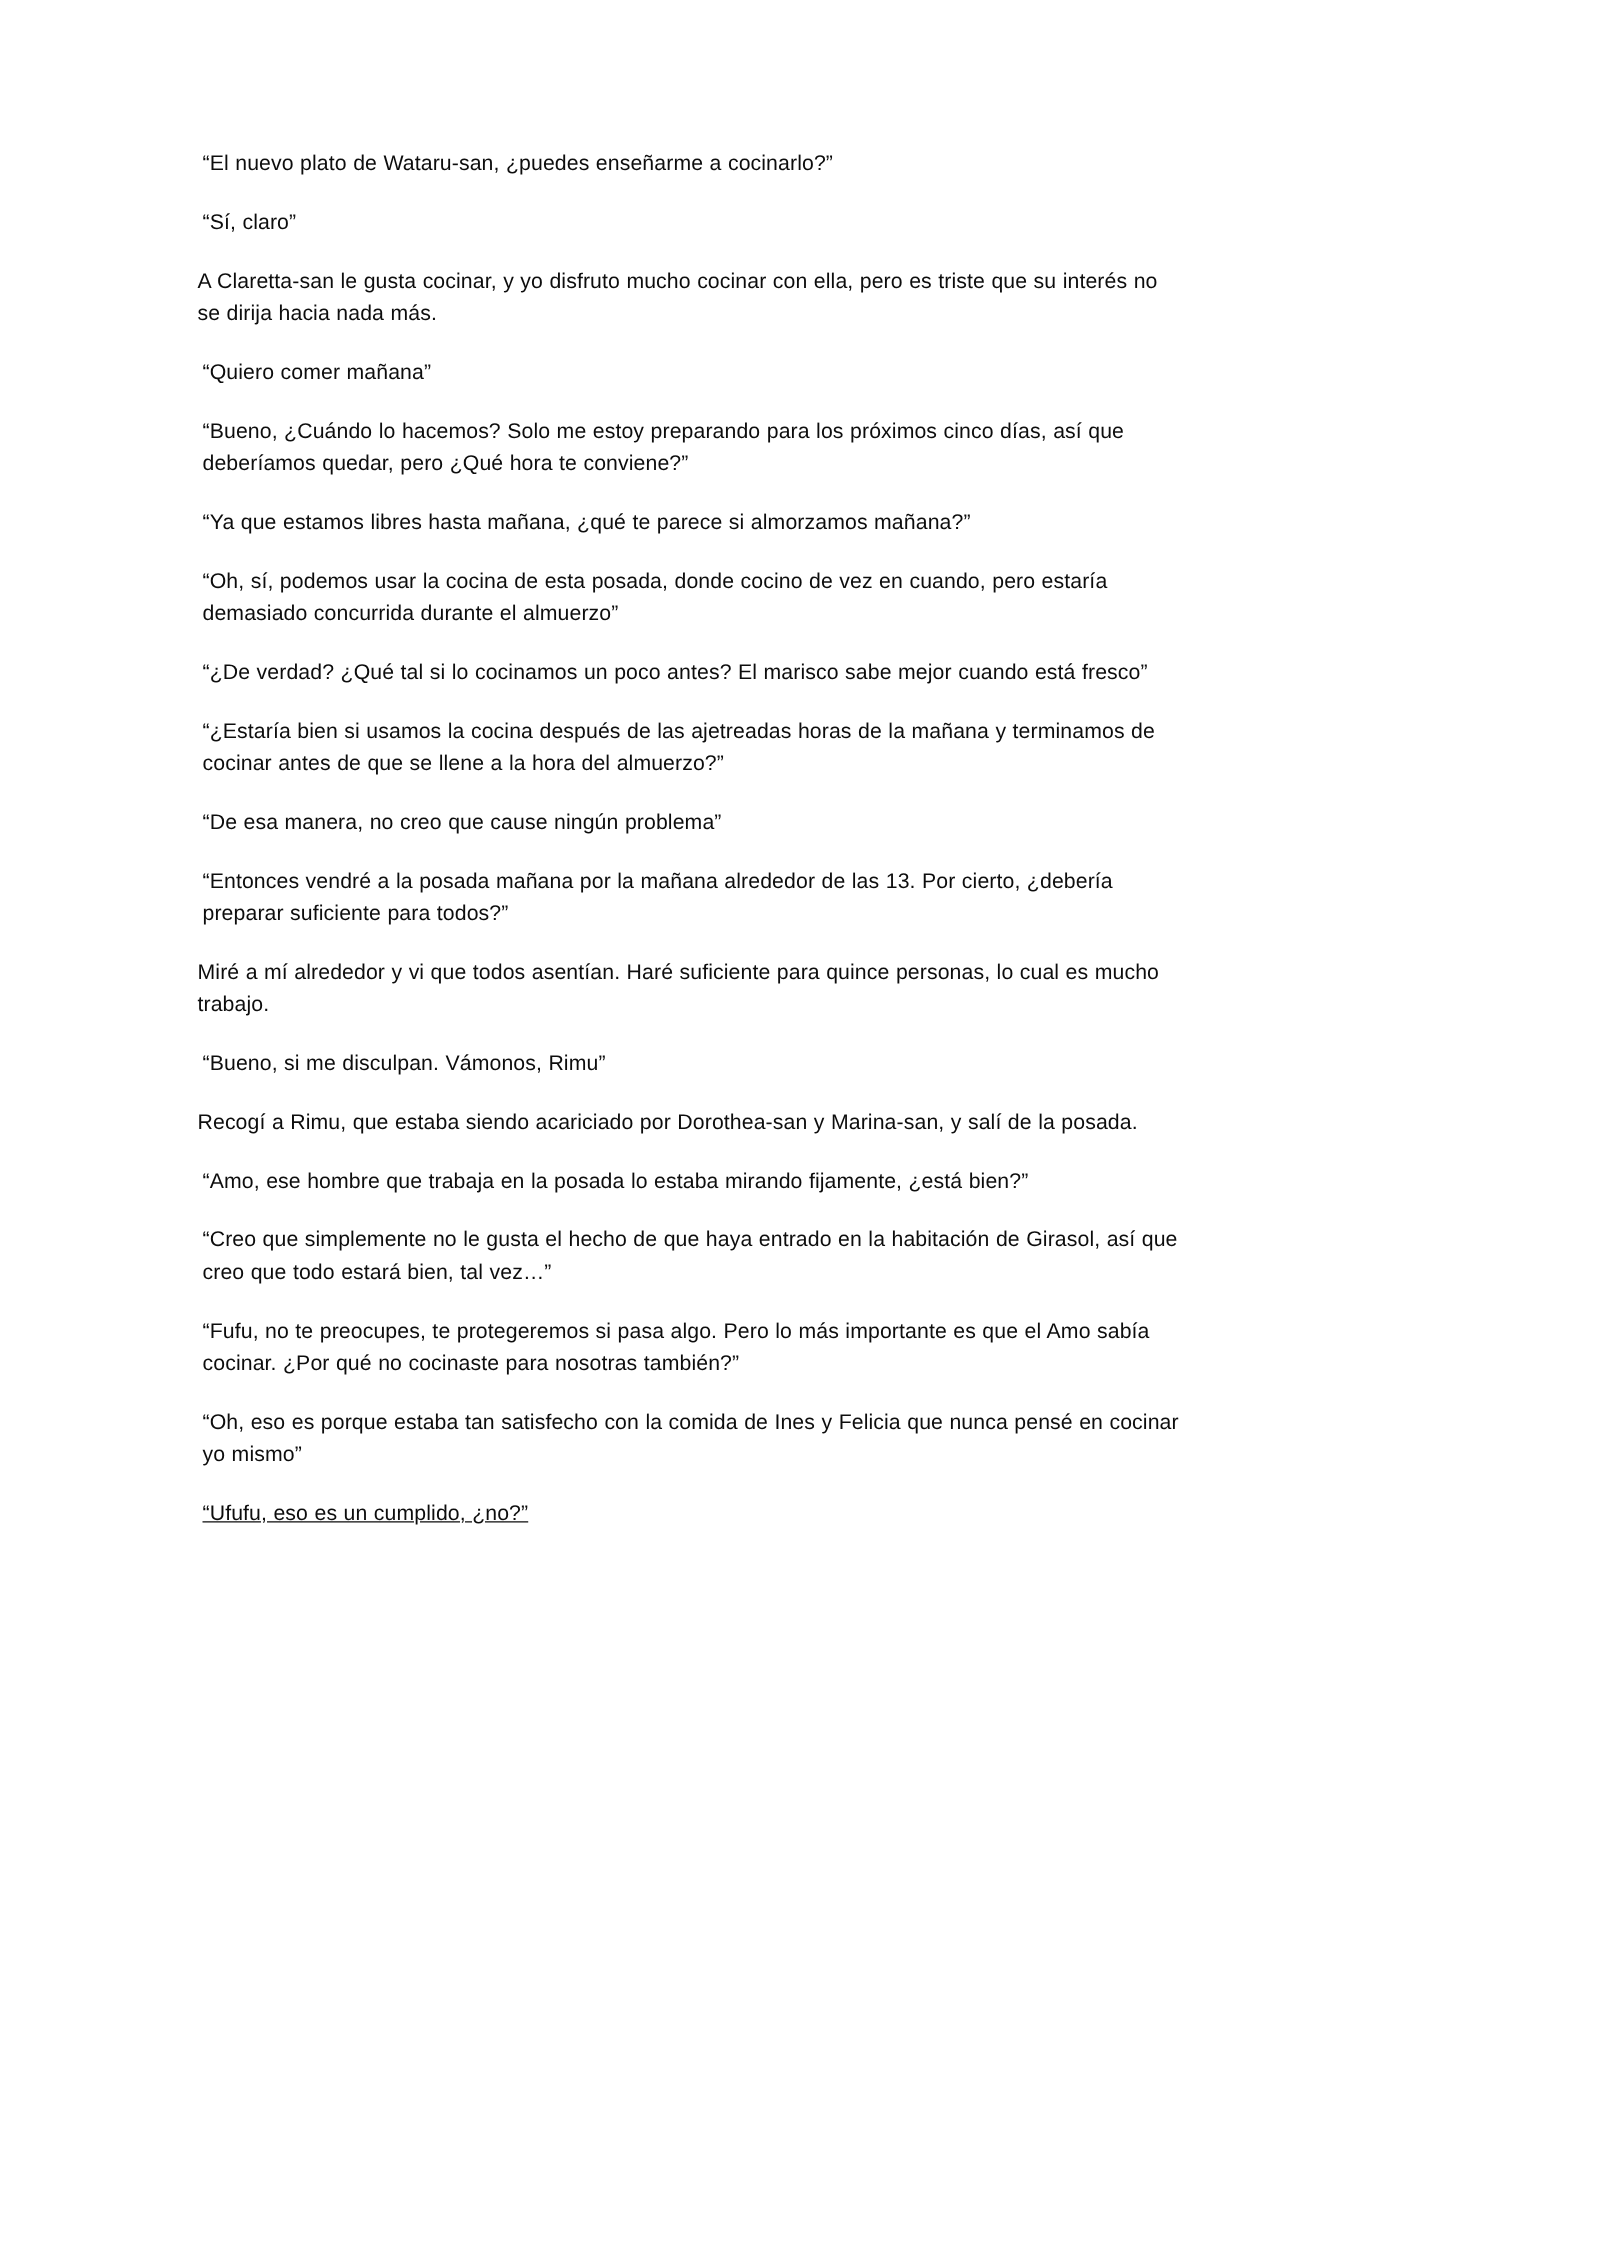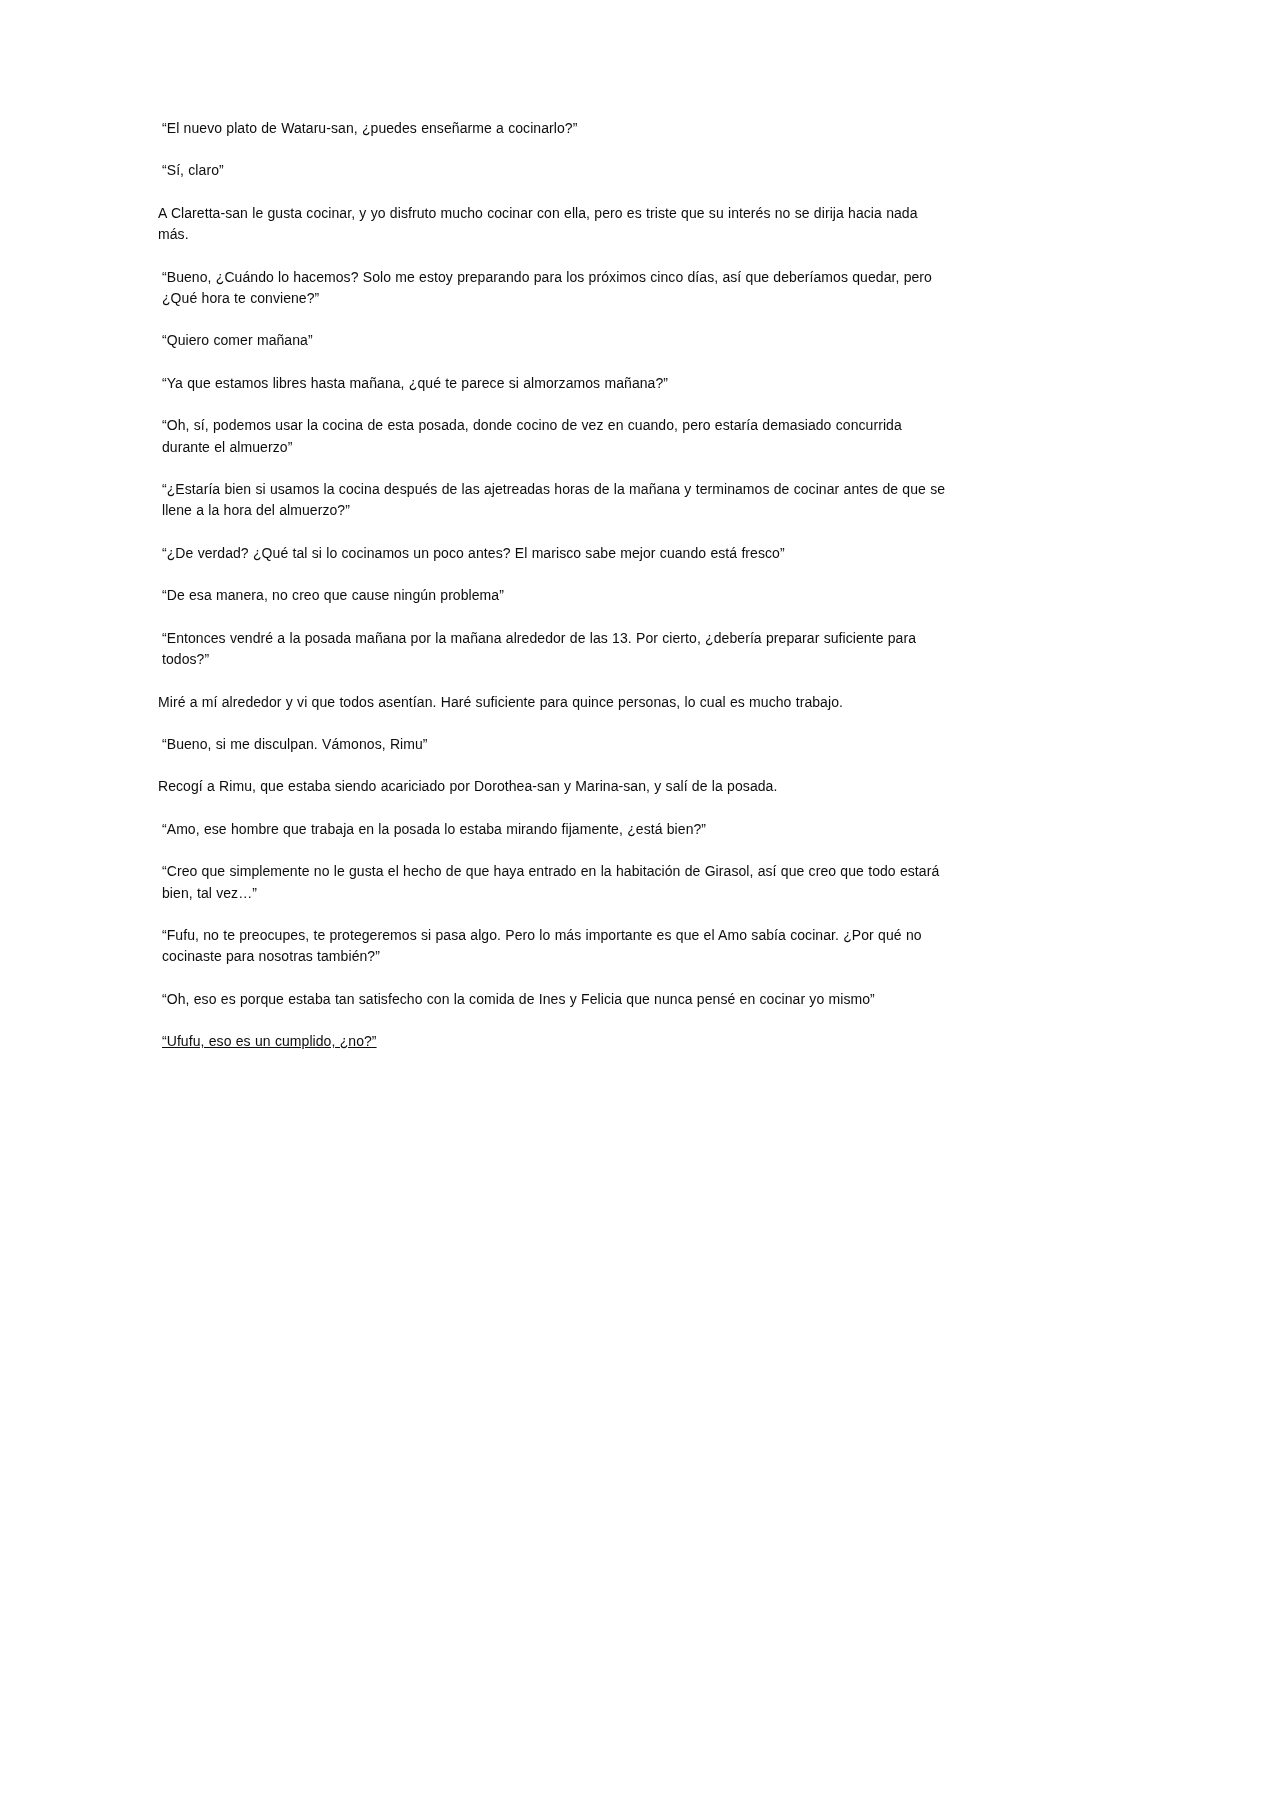--- a/index.html
+++ b/index.html
@@ -18,21 +18,21 @@
     min-height: 1810px;
     box-sizing: border-box;
     padding: 118px 155px 60px 158px;
     background: #ffffff;
   }
   .doc-body {
     width: 790px;
   }
   p.para {
     margin: 0 0 21px 0;
-    font-size: 14px;
+    font-size: 17px;
     line-height: 1.53;
     letter-spacing: 0.005em;
     text-align: left;
     color: #0d0d0d;
     word-spacing: 0.02em;
   }
   p.para.indent {
     text-indent: 0;
     padding-left: 4px;
   }
@@ -42,26 +42,26 @@
   }
 </style>
 </head>
 <body>
 
 <div class="page">
   <div class="doc-body">
     <p class="para indent">“El nuevo plato de Wataru-san, ¿puedes enseñarme a cocinarlo?”</p>
     <p class="para indent">“Sí, claro”</p>
     <p class="para">A Claretta-san le gusta cocinar, y yo disfruto mucho cocinar con ella, pero es triste que su interés no se dirija hacia nada más.</p>
+    <p class="para indent">“Quiero comer mañana”</p>
     <p class="para indent">“Bueno, ¿Cuándo lo hacemos? Solo me estoy preparando para los próximos cinco días, así que deberíamos quedar, pero ¿Qué hora te conviene?”</p>
-    <p class="para indent">“Quiero comer mañana”</p>
     <p class="para indent">“Ya que estamos libres hasta mañana, ¿qué te parece si almorzamos mañana?”</p>
     <p class="para indent">“Oh, sí, podemos usar la cocina de esta posada, donde cocino de vez en cuando, pero estaría demasiado concurrida durante el almuerzo”</p>
+    <p class="para indent">“¿De verdad? ¿Qué tal si lo cocinamos un poco antes? El marisco sabe mejor cuando está fresco”</p>
     <p class="para indent">“¿Estaría bien si usamos la cocina después de las ajetreadas horas de la mañana y terminamos de cocinar antes de que se llene a la hora del almuerzo?”</p>
-    <p class="para indent">“¿De verdad? ¿Qué tal si lo cocinamos un poco antes? El marisco sabe mejor cuando está fresco”</p>
     <p class="para indent">“De esa manera, no creo que cause ningún problema”</p>
     <p class="para indent">“Entonces vendré a la posada mañana por la mañana alrededor de las 13. Por cierto, ¿debería preparar suficiente para todos?”</p>
     <p class="para">Miré a mí alrededor y vi que todos asentían. Haré suficiente para quince personas, lo cual es mucho trabajo.</p>
     <p class="para indent">“Bueno, si me disculpan. Vámonos, Rimu”</p>
     <p class="para">Recogí a Rimu, que estaba siendo acariciado por Dorothea-san y Marina-san, y salí de la posada.</p>
     <p class="para indent">“Amo, ese hombre que trabaja en la posada lo estaba mirando fijamente, ¿está bien?”</p>
     <p class="para indent">“Creo que simplemente no le gusta el hecho de que haya entrado en la habitación de Girasol, así que creo que todo estará bien, tal vez…”</p>
     <p class="para indent">“Fufu, no te preocupes, te protegeremos si pasa algo. Pero lo más importante es que el Amo sabía cocinar. ¿Por qué no cocinaste para nosotras también?”</p>
     <p class="para indent">“Oh, eso es porque estaba tan satisfecho con la comida de Ines y Felicia que nunca pensé en cocinar yo mismo”</p>
     <p class="para indent">“Ufufu, eso es un cumplido, ¿no?”</p>

